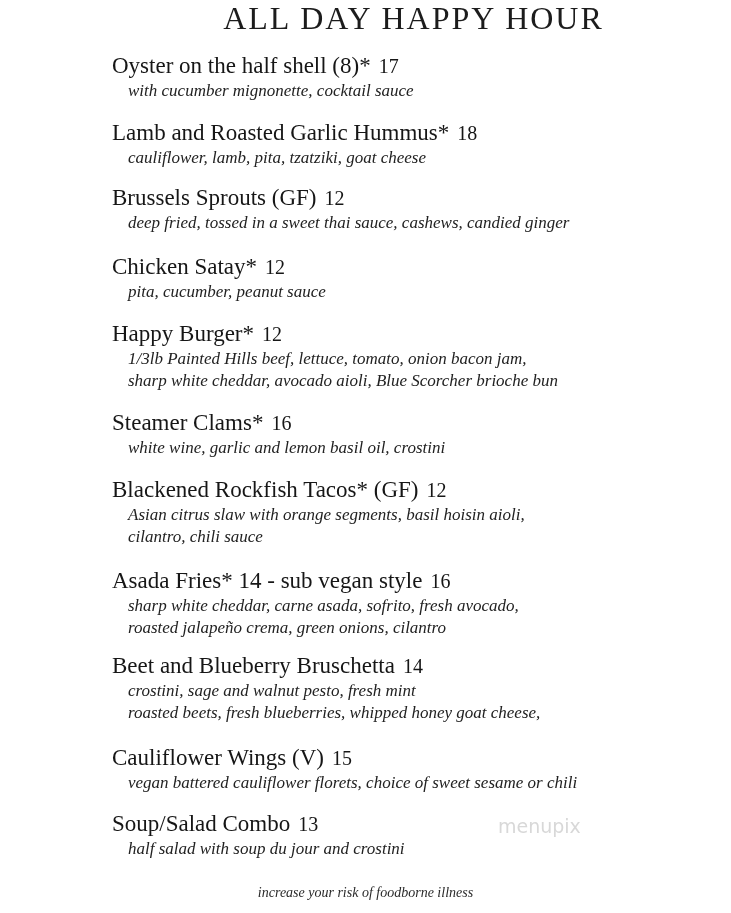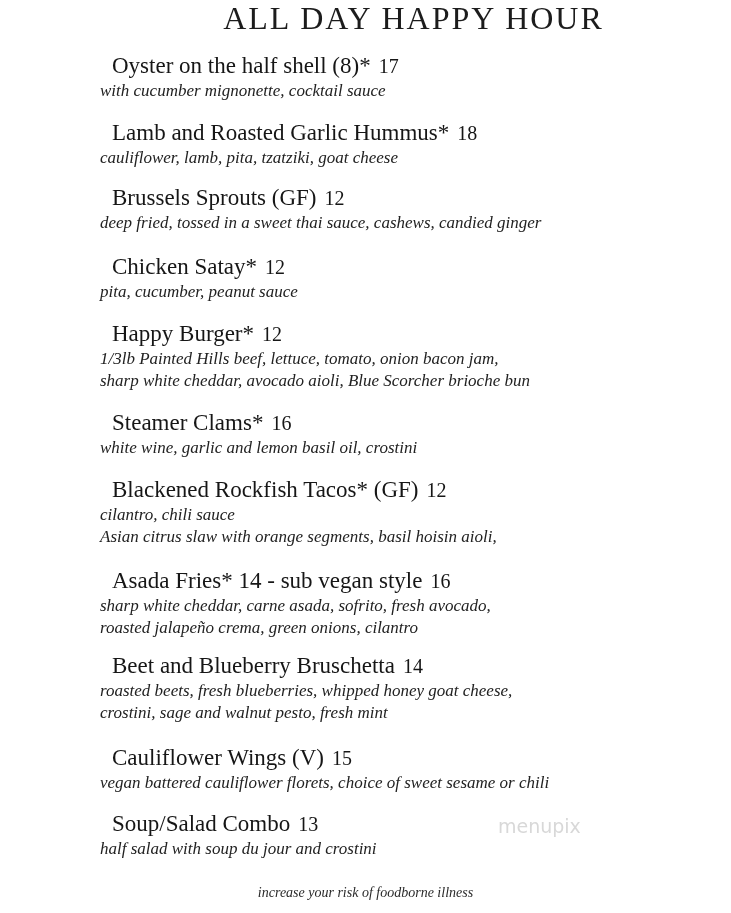--- a/index.html
+++ b/index.html
@@ -52,20 +52,21 @@
       margin-left: 8px;
       font-size: 20px;
     }
     .item-desc {
       font-family: "Liberation Serif", serif;
       font-style: italic;
       font-size: 17px;
       line-height: 22px;
       color: #222;
       white-space: nowrap;
+      margin-left: 28px;
     }
     .footnote {
       position: absolute;
       left: 0;
       width: 731px;
       top: 884px;
       text-align: center;
       font-family: "Liberation Serif", serif;
       font-style: italic;
       font-size: 14px;
@@ -114,34 +115,34 @@
     <div class="item-desc">sharp white cheddar, avocado aioli, Blue Scorcher brioche bun</div>
   </div>
 
   <div class="item" style="top:409px">
     <div class="item-name"><span>Steamer Clams*</span><span class="item-price">16</span></div>
     <div class="item-desc">white wine, garlic and lemon basil oil, crostini</div>
   </div>
 
   <div class="item" style="top:476px">
     <div class="item-name"><span>Blackened Rockfish Tacos* (GF)</span><span class="item-price">12</span></div>
+    <div class="item-desc">Asian citrus slaw with orange segments, basil hoisin aioli,</div>
     <div class="item-desc">cilantro, chili sauce</div>
-    <div class="item-desc">Asian citrus slaw with orange segments, basil hoisin aioli,</div>
   </div>
 
   <div class="item" style="top:567px">
     <div class="item-name"><span>Asada Fries* 14 - sub vegan style</span><span class="item-price">16</span></div>
     <div class="item-desc">sharp white cheddar, carne asada, sofrito, fresh avocado,</div>
     <div class="item-desc">roasted jalapeño crema, green onions, cilantro</div>
   </div>
 
   <div class="item" style="top:652px">
     <div class="item-name"><span>Beet and Blueberry Bruschetta</span><span class="item-price">14</span></div>
+    <div class="item-desc">crostini, sage and walnut pesto, fresh mint</div>
     <div class="item-desc">roasted beets, fresh blueberries, whipped honey goat cheese,</div>
-    <div class="item-desc">crostini, sage and walnut pesto, fresh mint</div>
   </div>
 
   <div class="item" style="top:744px">
     <div class="item-name"><span>Cauliflower Wings (V)</span><span class="item-price">15</span></div>
     <div class="item-desc">vegan battered cauliflower florets, choice of sweet sesame or chili</div>
   </div>
 
   <div class="item" style="top:810px">
     <div class="item-name"><span>Soup/Salad Combo</span><span class="item-price">13</span></div>
     <div class="item-desc">half salad with soup du jour and crostini</div>

